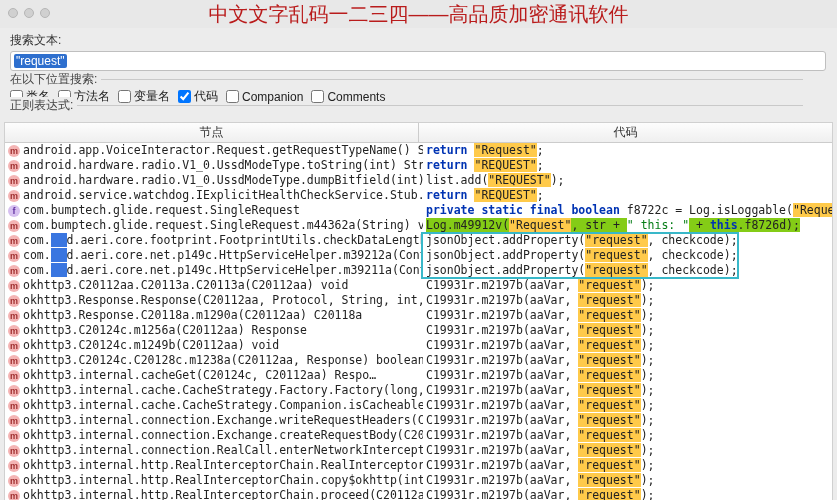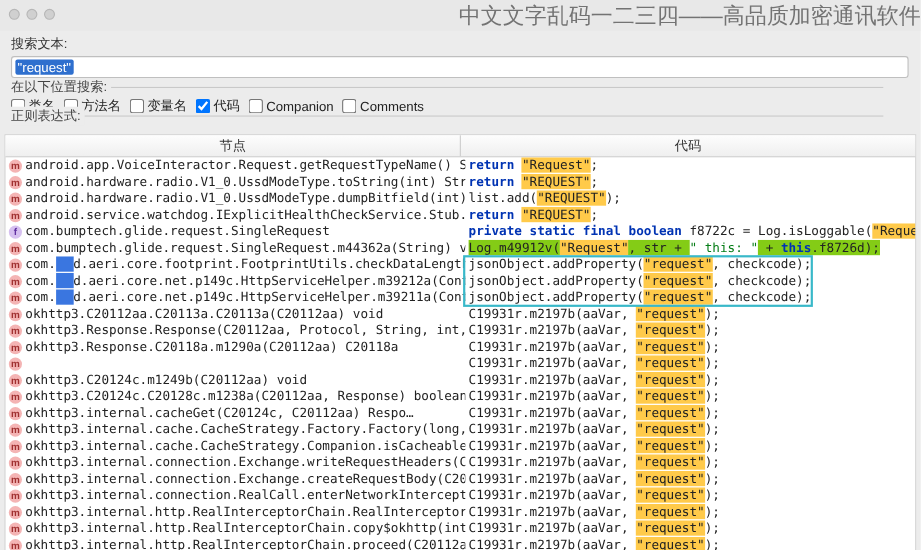--- a/index.html
+++ b/index.html
@@ -9,23 +9,23 @@
   background: #ececec;
   width: 837px;
   height: 500px;
   overflow: hidden;
   color: #222;
 }
 .title-bar {
   height: 28px;
   display: flex;
   align-items: center;
-  justify-content: flex-end;
+  justify-content: center;
   font-size: 20px;
-  color: #737373;
+  color: #b91c1c;
   position: relative;
   background: #e8e8e8;
 }
 .traffic-lights {
   position: absolute;
   left: 8px;
   top: 8px;
   display: flex;
   gap: 6px;
 }
@@ -307,20 +307,21 @@
       <div class="tr">
         <div class="td-node">
           <span class="icon-m">m</span>
           <span>okhttp3.Response.C20118a.m1290a(C20112aa) C20118a</span>
         </div>
         <div class="td-code">C19931r.m2197b(aaVar, <span class="hl">"request"</span>);</div>
       </div>
       <div class="tr">
         <div class="td-node">
           <span class="icon-m">m</span>
+          <span>okhttp3.C20124c.m1256a(C20112aa) Response</span>
         </div>
         <div class="td-code">C19931r.m2197b(aaVar, <span class="hl">"request"</span>);</div>
       </div>
       <div class="tr">
         <div class="td-node">
           <span class="icon-m">m</span>
           <span>okhttp3.C20124c.m1249b(C20112aa) void</span>
         </div>
         <div class="td-code">C19931r.m2197b(aaVar, <span class="hl">"request"</span>);</div>
       </div>

